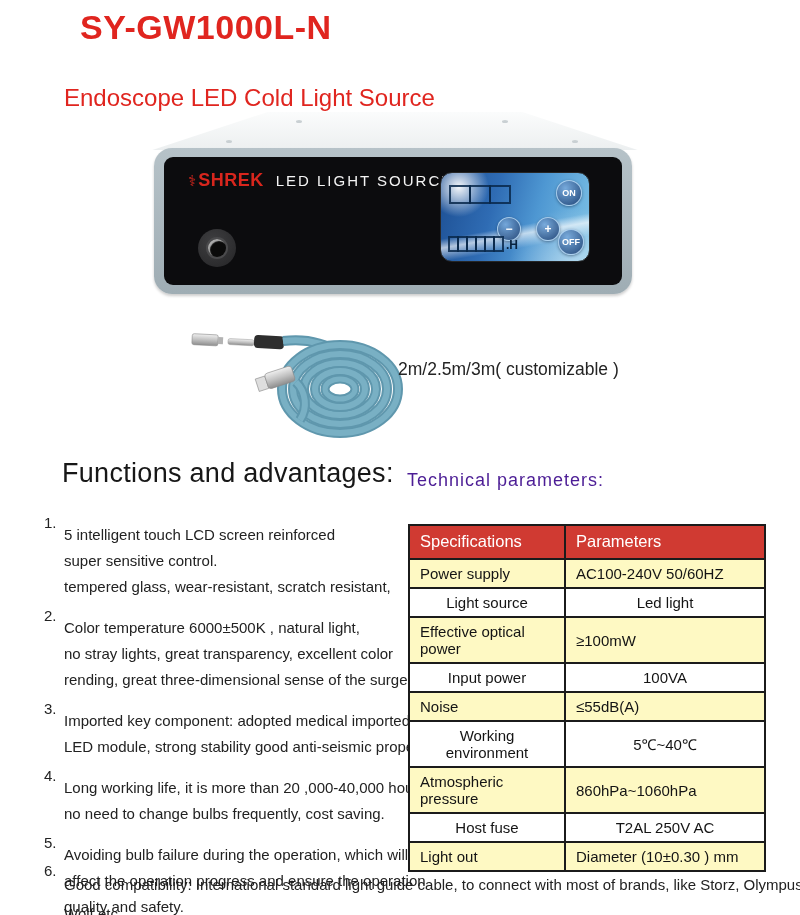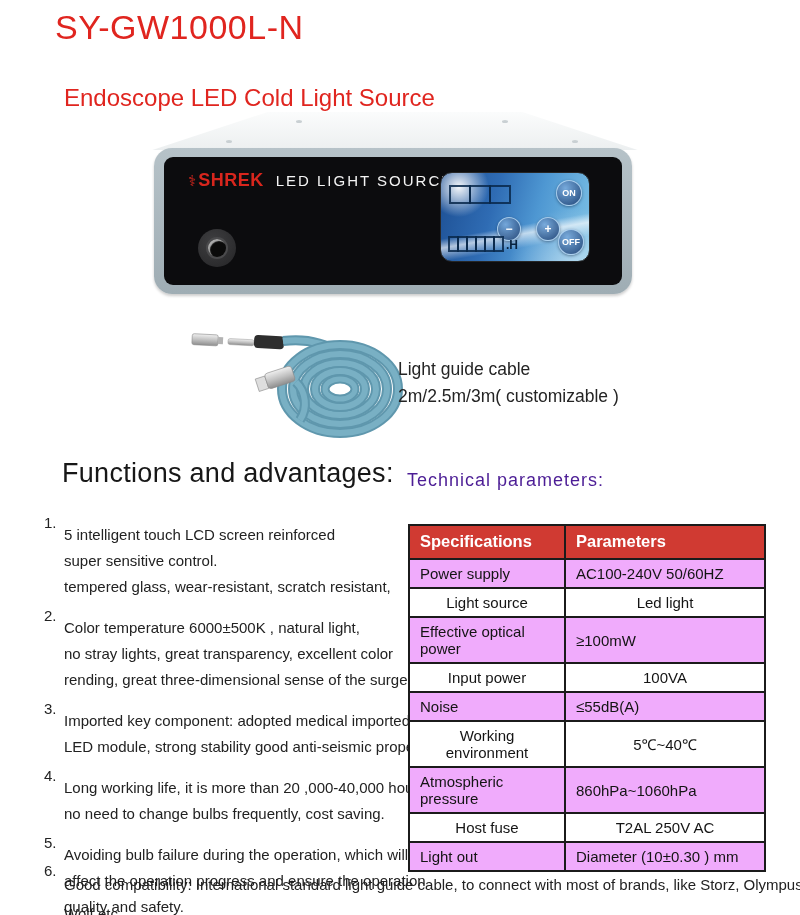--- a/index.html
+++ b/index.html
@@ -1,20 +1,20 @@
 <!DOCTYPE html>
 <html><head>
 <meta charset="utf-8">
 <style>
   * { margin:0; padding:0; box-sizing:border-box; }
   body { background:#fff; font-family:"Liberation Sans", sans-serif; }
   #page { position:relative; width:800px; height:915px; background:#ffffff; overflow:hidden; }
 
   
-  .title { position:absolute; left:55px; top:8px; font-size:34px; font-weight:normal; color:#e0251f; letter-spacing:0.5px; }
+  .title { position:absolute; left:80px; top:8px; font-size:34px; font-weight:bold; color:#e0251f; letter-spacing:0.5px; }
   .subtitle { position:absolute; left:64px; top:50px; font-size:24px; font-weight:400; color:#e0251f;margin-top:34px; }
 
   
   .device { position:absolute; left:150px; top:112px; width:490px; height:184px; }
   .device-top { position:absolute; left:0; top:0; width:490px; height:38px;
     background:linear-gradient(180deg,#fbfcfc,#eceff0);
     clip-path:polygon(24% 0, 76% 0, 99.5% 100%, 0.5% 100%);
   }
   .screw { position:absolute; width:6px; height:3px; border-radius:50%; background:#c9d0d3; }
   .device-frame { position:absolute; left:4px; top:36px; width:478px; height:146px; border-radius:18px;
@@ -64,24 +64,24 @@
   .fn-num { flex:0 0 20px; font-size:15px; color:#222; line-height:26px; }
   .fn-lines { flex:1;margin-top:12px; }
   .fn-line { font-size:15px; color:#222; line-height:26px; white-space:nowrap; }
   .fn-item6 { position:absolute; left:44px; top:858px; width:745px; display:flex; }
   .fn-item6 .fn-line { line-height:29px; }
 
   
   .technical-heading { position:absolute; left:407px; top:470px; font-size:18px; color:#4c1d95; letter-spacing:1px; }
   .spec-table { position:absolute; left:408px; top:524px; width:358px; border-collapse:collapse; table-layout:fixed; }
   .spec-table th, .spec-table td { border:2px solid #1b1b1b; text-align:left; }
-  .spec-table th { background:#d03a32; color:#ffffff; font-size:16.5px; font-weight:700; padding:6px 10px 7px; }
+  .spec-table th { background:#d03a32; color:#ffffff; font-size:16.5px; font-weight:400; padding:6px 10px 7px; }
   .spec-table td { font-size:15px; color:#141414; padding:5px 10px; }
   .spec-table col.c1 { width:156px; }
-  .spec-table tr.pink td { background:#f0abfc; }
+  .spec-table tr.pink td { background:#fef9c3; }
   .spec-table tr.white td { background:#ffffff;text-align:center; }
 </style>
 </head>
 <body>
 
 <div id="page">
 
   <div class="title">SY-GW1000L-N</div>
   <div class="subtitle">Endoscope LED Cold Light Source</div>
 
@@ -153,21 +153,20 @@
       <ellipse cx="152" cy="69" rx="15" ry="10" fill="none" stroke="#79b0c4" stroke-width="5"></ellipse>
     </g>
     <path d="M 112 100 C 120 88 118 72 108 62" fill="none" stroke="#5f97ad" stroke-width="10"></path>
     <path d="M 112 100 C 120 88 118 72 108 62" fill="none" stroke="#79b0c4" stroke-width="6"></path>
     <g transform="rotate(-18 90 58)">
       <rect x="68" y="52" width="10" height="13" fill="#dedede" stroke="#8a8a8a" stroke-width="0.6"></rect>
       <rect x="78" y="50" width="28" height="16" rx="3" fill="url(#metal)" stroke="#8a8a8a" stroke-width="0.6"></rect>
     </g>
   </svg>
   <div class="cable-caption">
-    <div>Light guide cable</div>
     <div>2m/2.5m/3m( customizable )</div>
   </div>
 
   <div class="functions-heading">Functions and advantages:</div>
   <div class="fn-list">
     <div class="fn-item">
       <span class="fn-num">1.</span>
       <span class="fn-lines">
         <div class="fn-line">5 intelligent touch LCD screen reinforced</div>
         <div class="fn-line">super sensitive control.</div>

